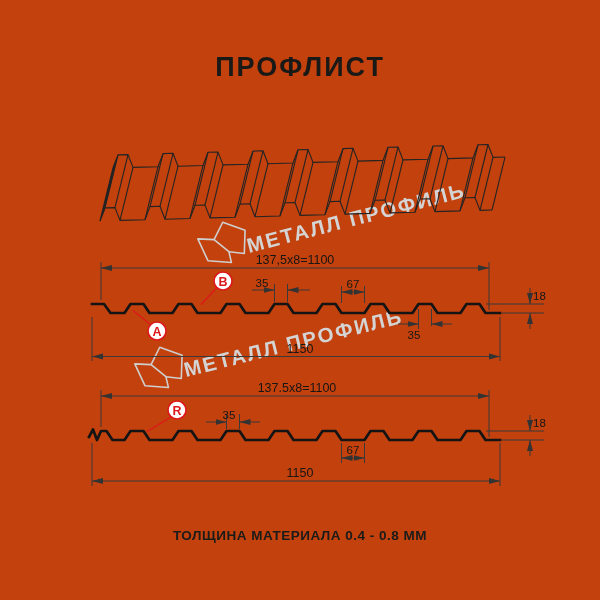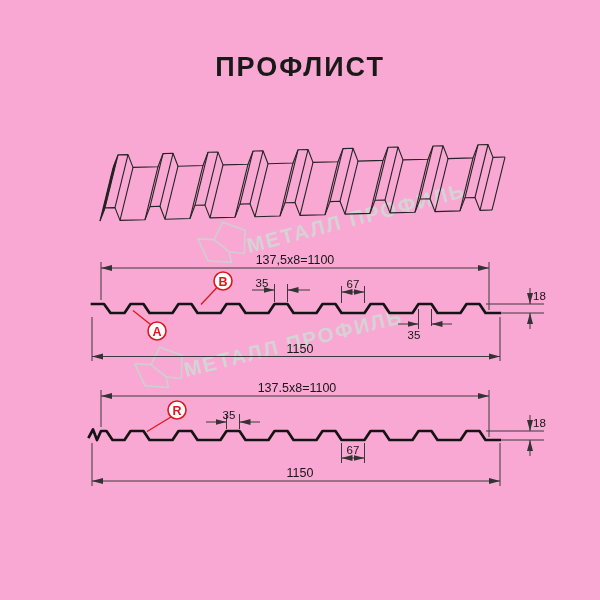--- a/index.html
+++ b/index.html
@@ -1,16 +1,16 @@
 <!DOCTYPE html>
 <html><head>
 <meta charset="utf-8">
 <style>
   html,body{margin:0;padding:0;background:#fff;}
-  #page{position:relative;width:600px;height:600px;background:#f9a8d4;overflow:hidden;
+  #page{position:relative;width:600px;height:600px;background:#c2410c;overflow:hidden;
         font-family:"Liberation Sans",sans-serif;}
   #title{position:absolute;top:52px;left:0;width:600px;text-align:center;margin:0;
          font-size:27px;font-weight:800;letter-spacing:2px;color:#191917;}
   #subtitle{position:absolute;top:84px;left:0;width:600px;text-align:center;margin:0;
          font-size:13px;font-weight:600;letter-spacing:1.5px;color:#1c1c1a;}
   #footer{position:absolute;top:528px;left:0;width:600px;text-align:center;margin:0;
          font-size:13.5px;font-weight:600;letter-spacing:.5px;color:#1b1b19;}
   svg{position:absolute;left:0;top:0;}
   .thin{stroke:#3a3a3a;stroke-width:1;fill:none;}
   .profile{stroke:#141414;stroke-width:2.7;fill:none;stroke-linejoin:round;stroke-linecap:square;}
@@ -200,13 +200,14 @@
       </g>
 
       <g>
         <line class="redline" x1="171" y1="417" x2="147" y2="431.5"></line>
         <circle class="viewcircle" cx="177" cy="410" r="9"></circle>
         <text class="view" x="177" y="414.5">R</text>
       </g>
     </g>
   </svg>
 
+  <div id="footer">ТОЛЩИНА МАТЕРИАЛА 0.4 - 0.8 ММ</div>
 </div>
 
 </body></html>

